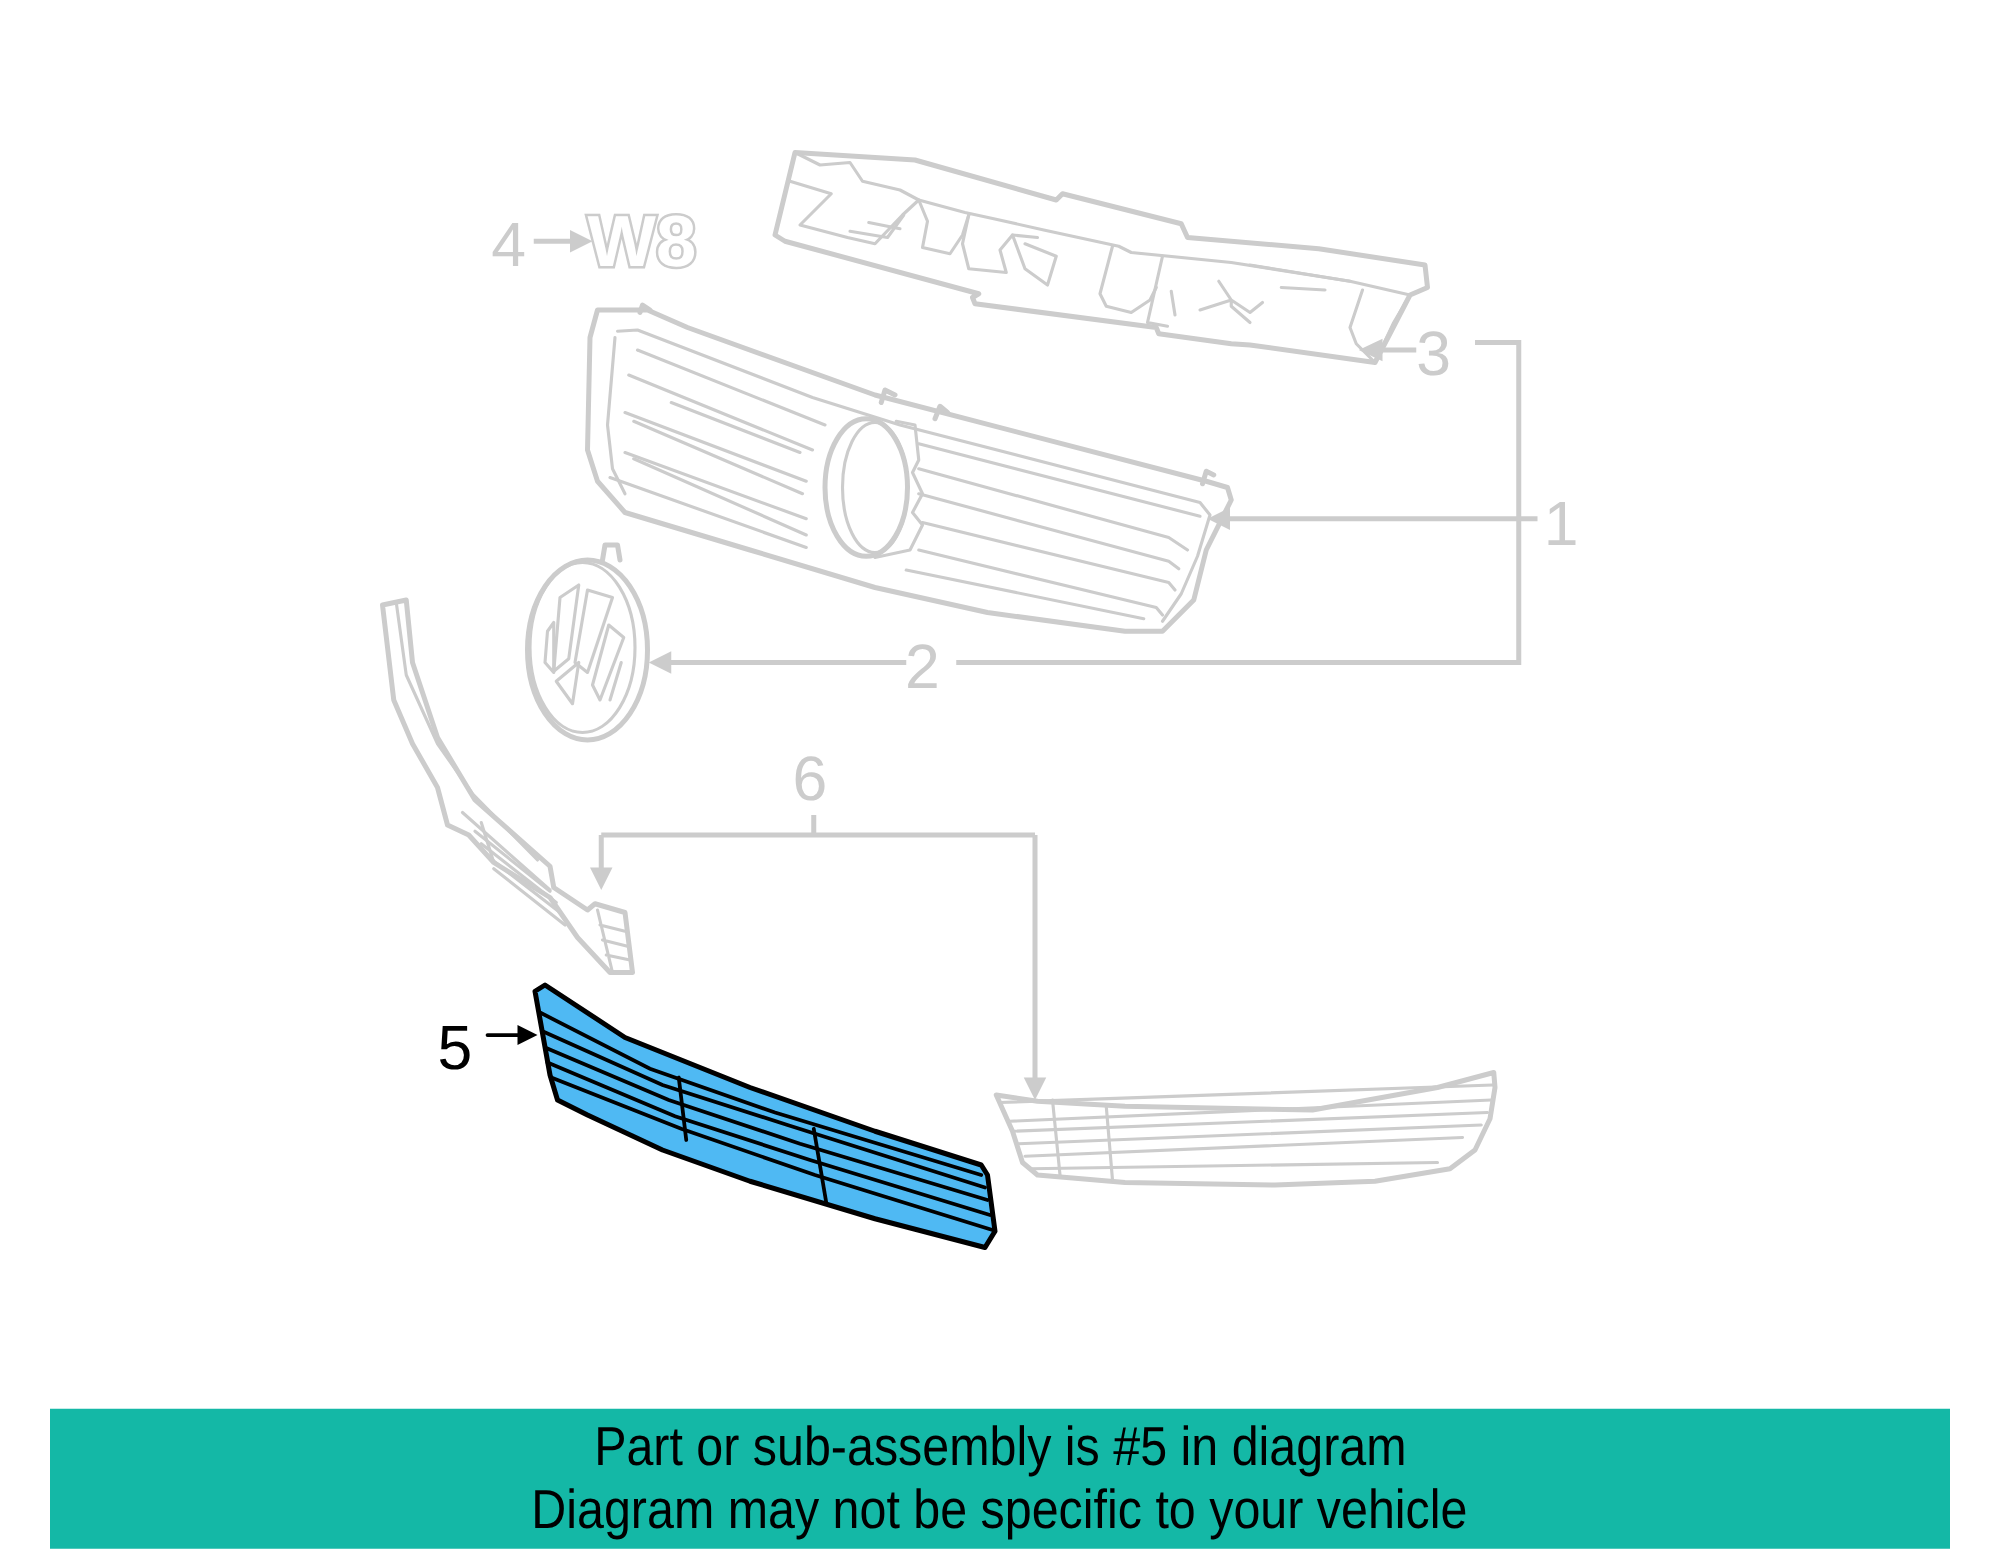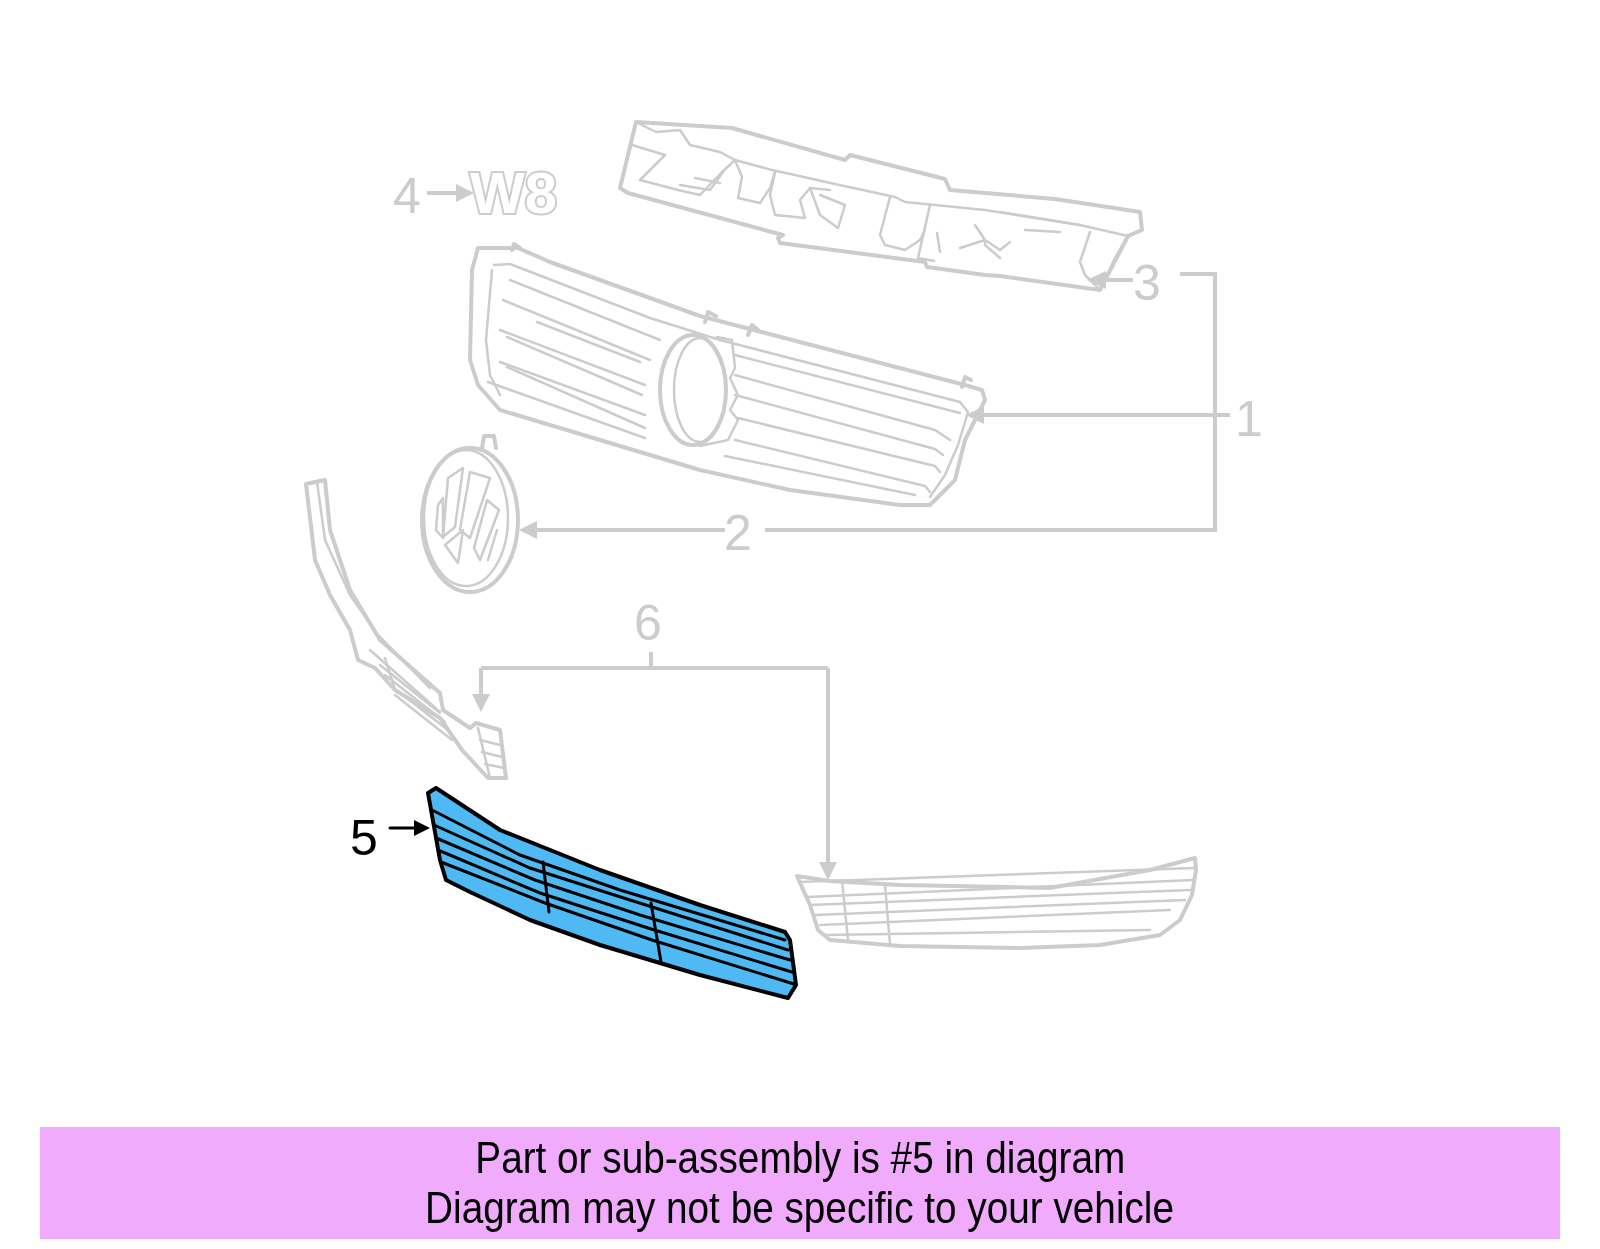--- a/index.html
+++ b/index.html
@@ -8,21 +8,21 @@
   .ghost { fill: none; stroke: #cccccc; stroke-width: 4; stroke-linejoin: round; stroke-linecap: round; }
   .ghost-thin { fill: none; stroke: #cccccc; stroke-width: 2.5; stroke-linejoin: round; stroke-linecap: round; }
   .ghost-fill { fill: #ffffff; stroke: #cccccc; stroke-width: 4; stroke-linejoin: round; }
   .leader { fill: none; stroke: #cccccc; stroke-width: 4; }
   .arrowhead { fill: #cccccc; }
   .callout { font-family: "Liberation Sans", sans-serif; font-size: 50px; fill: #cccccc; }
   .callout-active { font-family: "Liberation Sans", sans-serif; font-size: 50px; fill: #000000; }
   .hl-fill { fill: #4fb9f3; stroke: #000000; stroke-width: 4; stroke-linejoin: round; }
   .hl-line { fill: none; stroke: #000000; stroke-width: 3; stroke-linecap: round; }
   .badge-text { font-family: "Liberation Sans", sans-serif; font-size: 58px; font-weight: bold; fill: #ffffff; stroke: #cccccc; stroke-width: 4; paint-order: stroke; }
-  #banner { position: absolute; left: 40px; top: 1127px; width: 1520px; height: 112px; background: #f0abfc; display: flex; flex-direction: column; align-items: center; justify-content: center; }
+  #banner { position: absolute; left: 40px; top: 1127px; width: 1520px; height: 112px; background: #14b8a6; display: flex; flex-direction: column; align-items: center; justify-content: center; }
   #banner .line { font-family: "Liberation Sans", sans-serif; font-size: 44px; color: #000000; line-height: 50px; white-space: nowrap; transform: scaleX(0.88); }
 </style>
 </head>
 <body>
 
 <svg id="diagram" viewBox="0 0 1600 1249" xmlns="http://www.w3.org/2000/svg">
 
   <g>
     <path class="ghost-fill" d="M636,122 L732,128 L845,160 L850,155 L945,179 L950,190 L1055,199 L1140,212 L1142,230 L1128,236 L1100,290 L1000,276 L985,275 L927,267 L925,262 L780,243 L778,238 L783,235 L628,193 L620,188 Z"></path>
     <path class="ghost-thin" d="M636,122 L656,132 L680,130 L690,145 L720,152 L735,160 L772,170 L795,175 L835,184 L895,197 L905,202 L985,210 L1080,225 L1128,236"></path>

